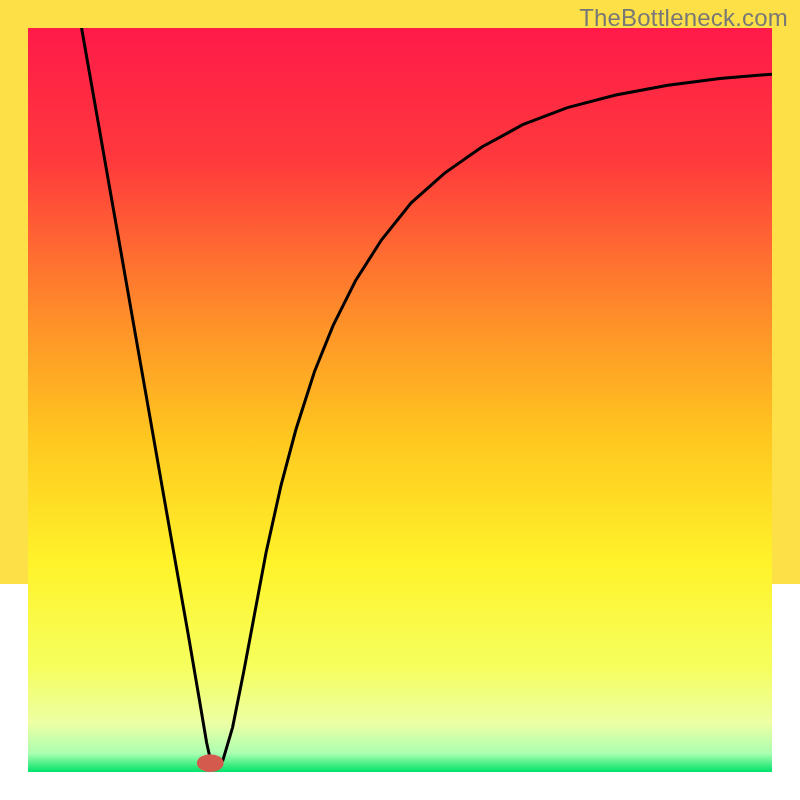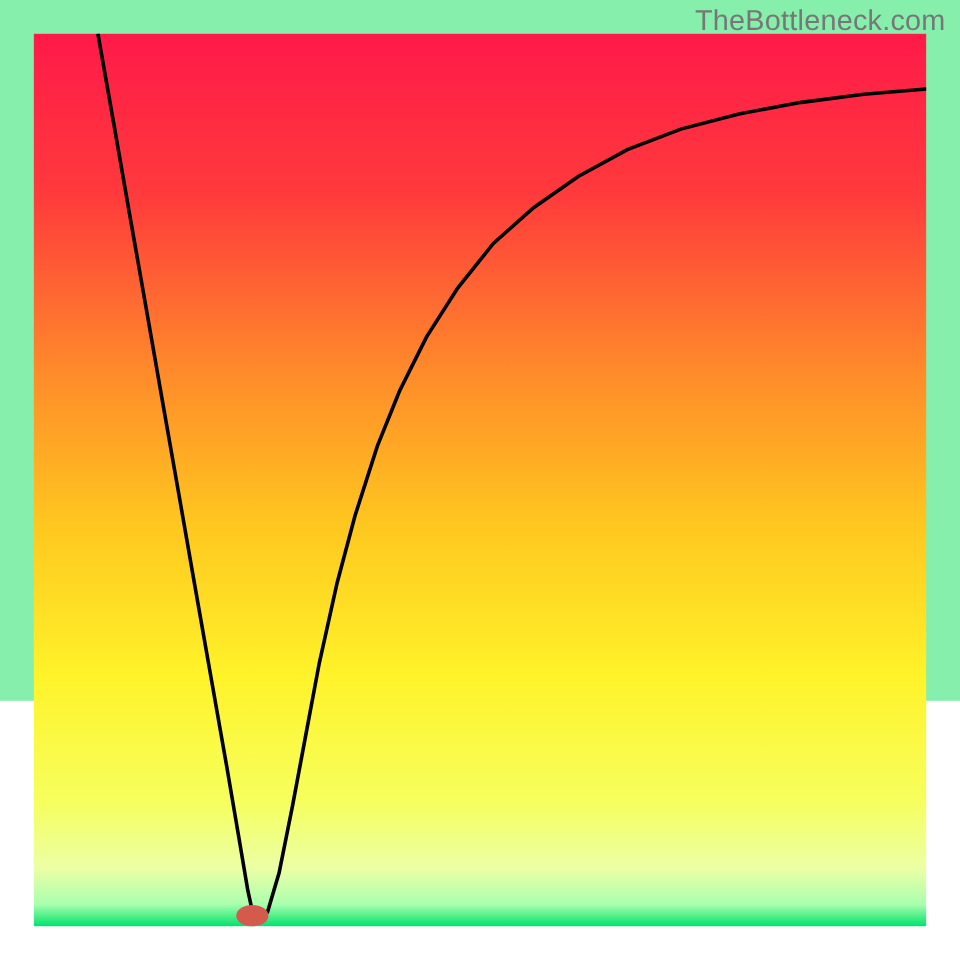--- a/index.html
+++ b/index.html
@@ -8,21 +8,21 @@
     width: 800px;
     height: 800px;
     overflow: hidden;
     background: #fff;
     font-family: Arial, Helvetica, sans-serif;
   }
   .frame {
     position: relative;
     width: 800px;
     height: 584px;
-    background: #86efac;
+    background: #fde047;
     box-sizing: border-box;
   }
   .watermark {
     position: absolute;
     top: 4px;
     right: 12px;
     font-size: 24px;
     font-weight: 400;
     color: #777;
     letter-spacing: 0.2px;

